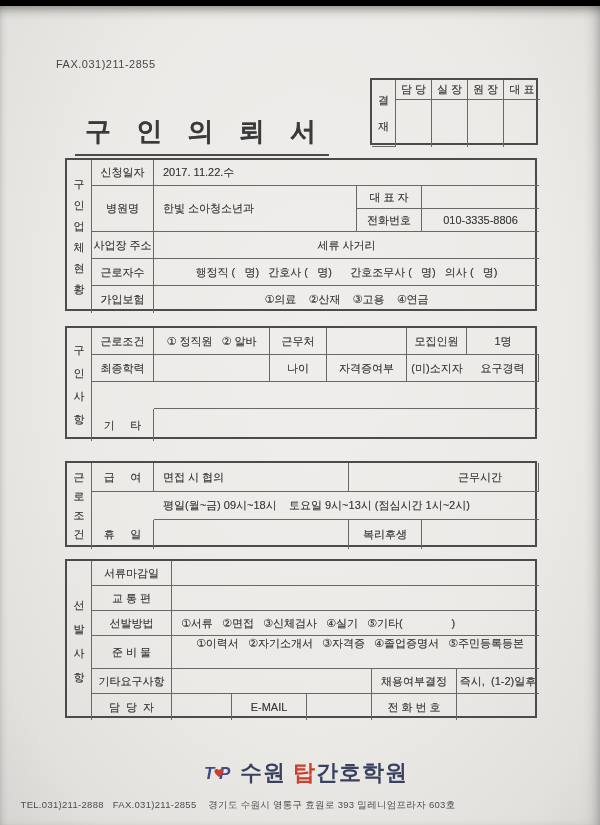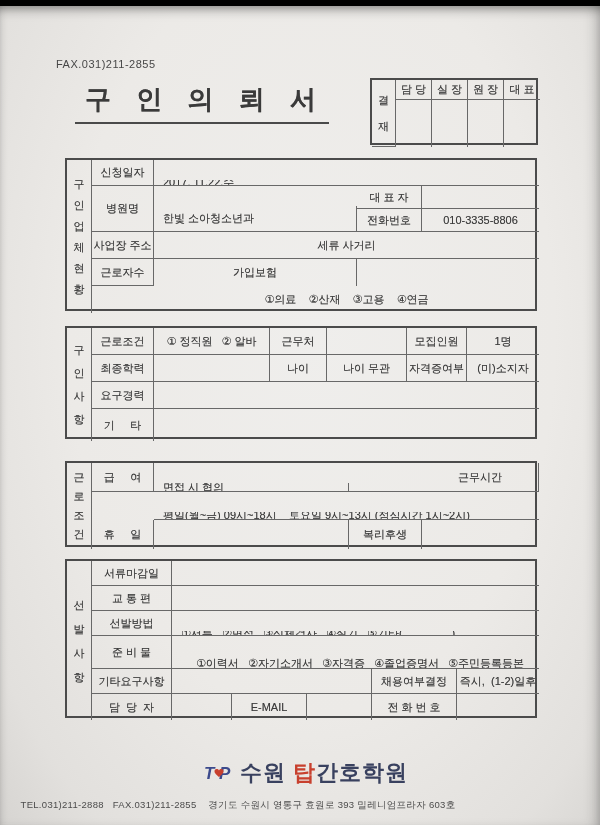--- a/index.html
+++ b/index.html
@@ -10,31 +10,31 @@
     position:absolute; left:0; top:6px; width:600px; height:819px;
     background: radial-gradient(ellipse at 52% 40%, #efeeec 0%, #eceae7 55%, #e2e0dd 85%, #d6d4d1 100%);
     box-shadow: inset -10px 0 14px -8px rgba(40,40,40,.35), inset 0 10px 12px -8px rgba(20,20,20,.5), inset 6px 0 10px -8px rgba(60,60,60,.3);
     color:#3d3d3d;
   }
   .abs { position:absolute; }
   .pre { white-space:pre; }
   .fax { left:56px; top:52px; font-size:11px; letter-spacing:.5px; color:#474747; }
   .title-wrap { left:62px; top:76px; width:280px; text-align:center; }
   .title { display:inline-block; font-size:26px; font-weight:600; letter-spacing:9px; color:#3a3a3a;
-           border-bottom:2px solid #4a4a4a; padding:0 4px 5px 10px; text-shadow:0 0 .5px rgba(58,58,58,.7); }
+           border-bottom:2px solid #4a4a4a; padding:0 4px 5px 10px; text-shadow:0 0 .5px rgba(58,58,58,.7);margin-top:32px; }
 
   
   .tbl { display:grid; border:2px solid #4b4b4b; }
   .tbl > div { border-right:1px solid #686868; border-bottom:1px solid #686868;
                display:flex; align-items:center; justify-content:center;
                font-size:11px; color:#3d3d3d; white-space:pre; overflow:hidden;
                text-shadow:0 0 .5px rgba(61,61,61,.55); }
   .tbl > .nr { border-right:none; }
   .tbl > .nb { border-bottom:none; }
-  .tbl > .left { justify-content:flex-start; padding-left:9px;margin-top:20px; }
+  .tbl > .left { justify-content:flex-start; padding-left:9px; }
   .vert { white-space:pre; text-align:center; font-size:12px; }
 
   .approval { left:370px; top:72px; width:168px; height:67px; grid-template-columns:24px 36px 36px 36px 36px; grid-template-rows:20px 47px; }
   .approval > div { font-size:11px; }
   .stamp { grid-row:1 / span 2; line-height:26px; }
 
   .sec1 { left:65px; top:152px; width:472px; height:153px; grid-template-columns:25px 62px 203px 65px 117px; grid-template-rows:26px 23px 23px 27px 27px 27px; }
   .sec1 .sidebar { grid-row:1 / span 6; }
   .sec1 .vert { line-height:21px; }
 
@@ -95,39 +95,39 @@
       <div class="nr left" style="grid-column:3 / span 3">2017. 11.22.수</div>
       <div style="grid-row:2 / span 2">병원명</div>
       <div class="left" style="grid-row:2 / span 2">한빛 소아청소년과</div>
       <div>대 표 자</div>
       <div class="nr"></div>
       <div>전화번호</div>
       <div class="nr">010-3335-8806</div>
       <div>사업장 주소</div>
       <div class="nr" style="grid-column:3 / span 3">세류 사거리</div>
       <div>근로자수</div>
+      <div class="nr small" style="grid-column:3 / span 3">행정직 (   명)   간호사 (   명)      간호조무사 (   명)   의사 (   명)</div>
       <div class="nb">가입보험</div>
       <div class="nr nb" style="grid-column:3 / span 3">①의료    ②산재    ③고용    ④연금</div>
     </div>
 
     <div class="abs tbl sec2">
       <div class="sidebar nb vert">구
 인
 사
 항</div>
       <div>근로조건</div>
       <div>① 정직원   ② 알바</div>
       <div>근무처</div>
       <div></div>
       <div>모집인원</div>
       <div class="nr">1명</div>
       <div>최종학력</div>
       <div></div>
       <div>나이</div>
-      <div>나이 무관</div>
       <div class="small">자격증여부</div>
       <div class="nr small">(미)소지자</div>
       <div>요구경력</div>
       <div class="nr" style="grid-column:3 / span 5"></div>
       <div class="nb">기     타</div>
       <div class="nr nb" style="grid-column:3 / span 5"></div>
     </div>
 
     <div class="abs tbl sec3">
       <div class="sidebar nb vert">근

